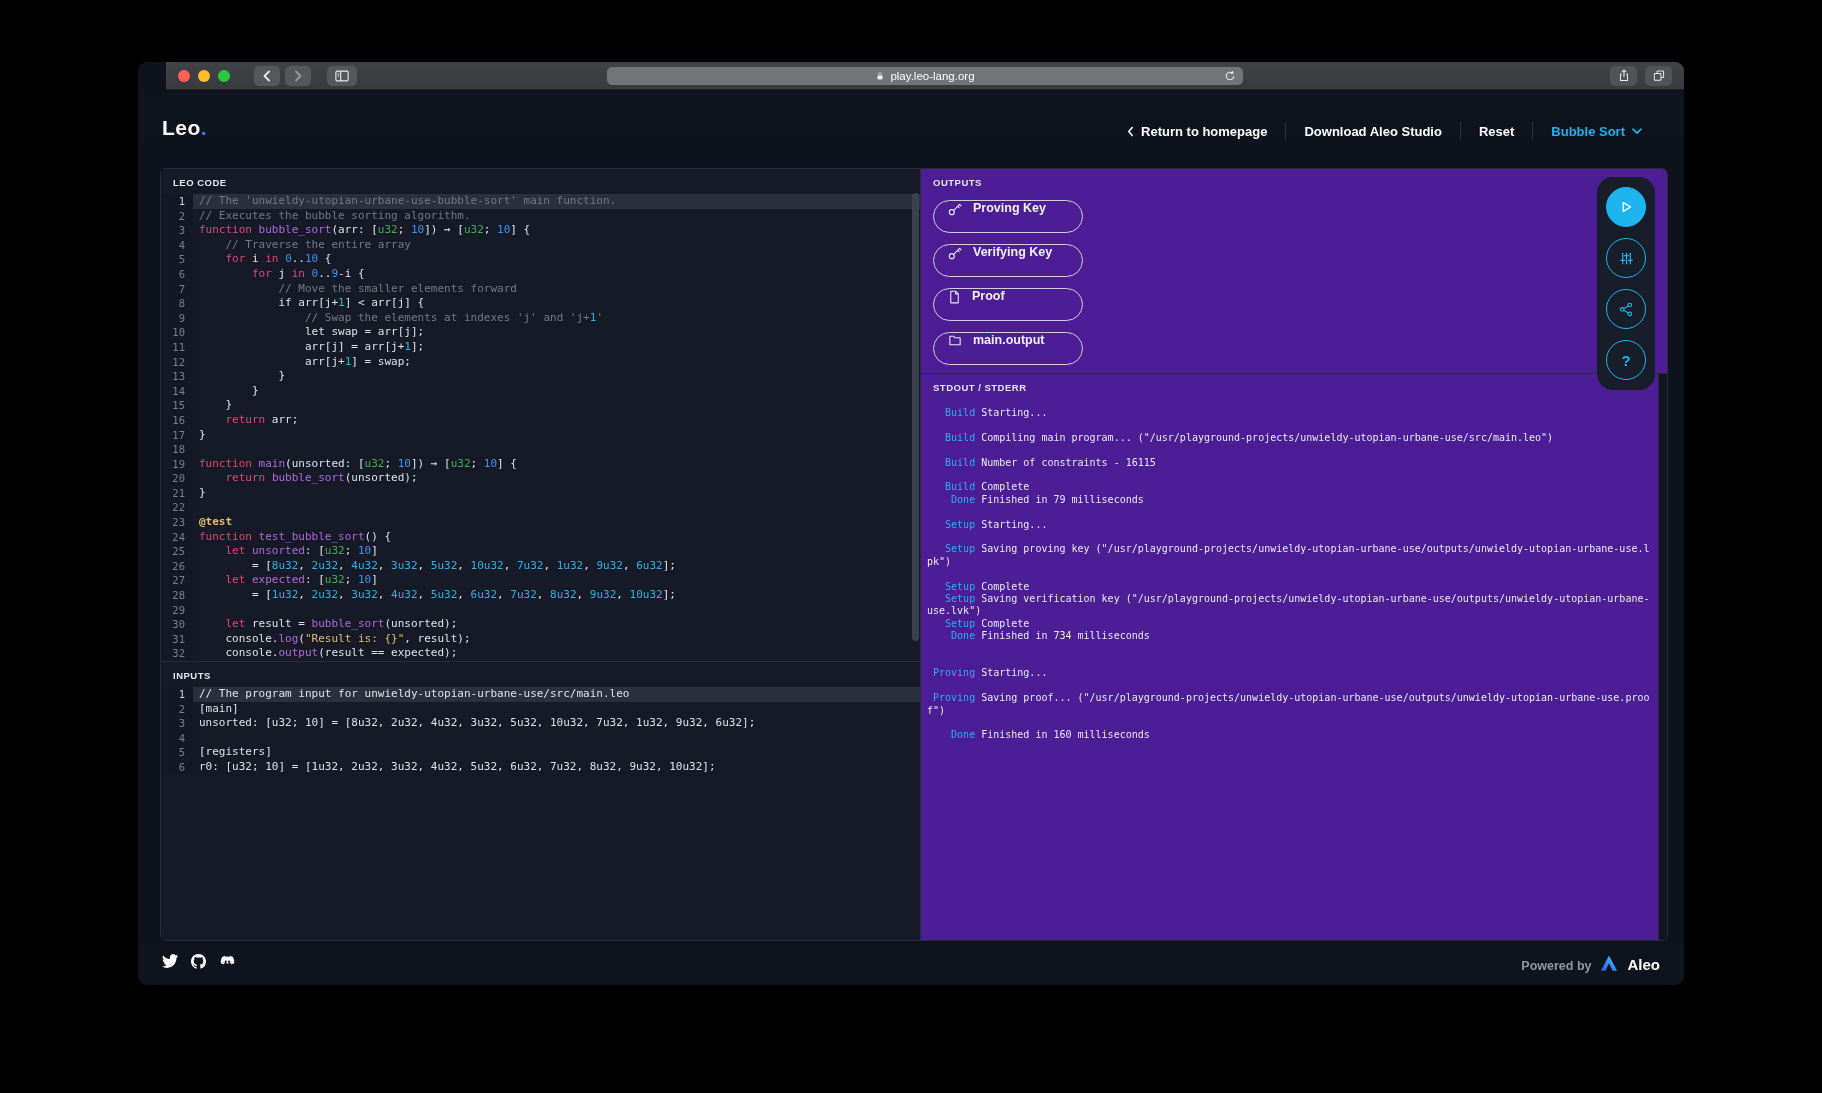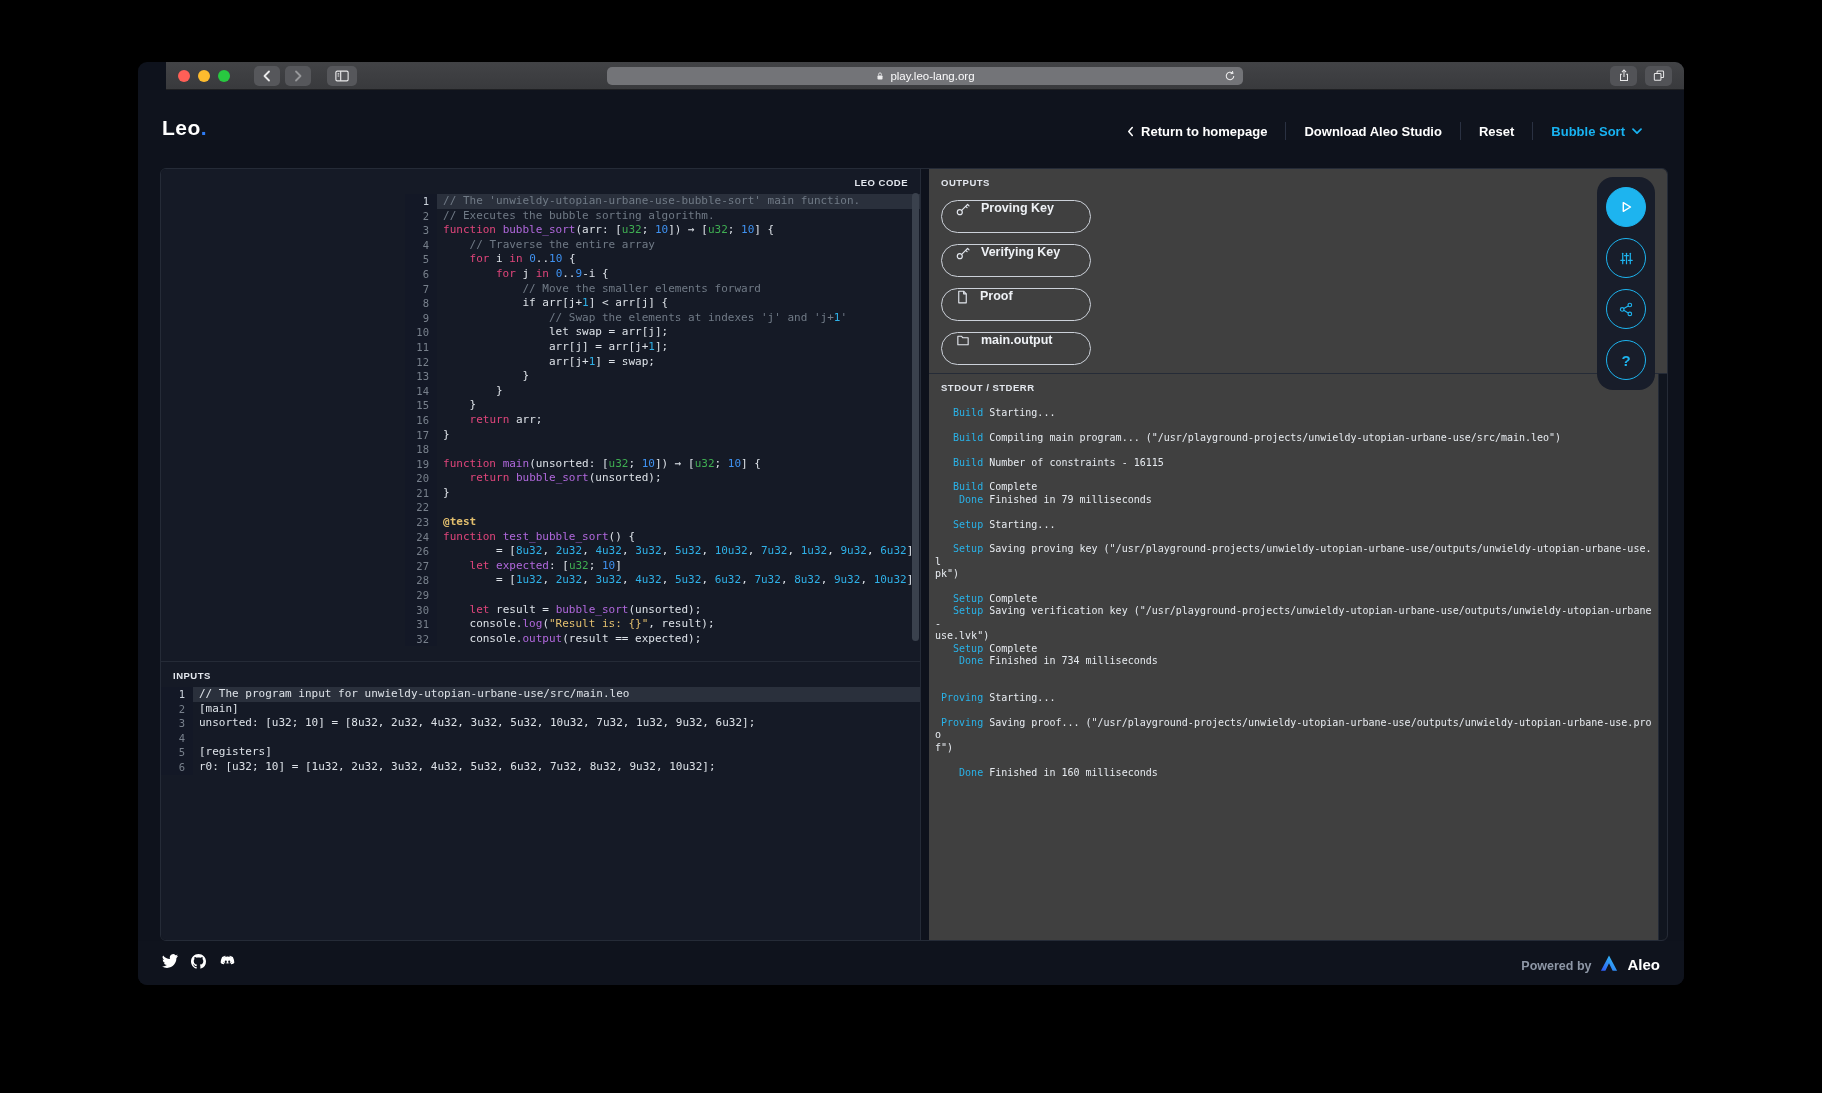--- a/index.html
+++ b/index.html
@@ -37,27 +37,27 @@
               font-weight:700; color:#fff; cursor:default; white-space:nowrap; }
   .nav-div { width:1px; height:18px; background:#2a3142; }
   .nav-item.accent { color:#18b3f2; }
 
   
   .main { position:absolute; left:22px; right:16px; top:106px; bottom:44px;
           border:1px solid #252b37; border-radius:6px; display:flex; overflow:hidden;
           background:#0e121c; }
   .col-left { width:760px; border-right:1px solid #252b37; display:flex;
               flex-direction:column; background:#151a26; }
-  .col-right { flex:1; display:flex; flex-direction:column; background:#404040; position:relative;margin-left:8px; }
+  .col-right { flex:1; display:flex; flex-direction:column; background:#4c1d95; position:relative; }
 
   .panel-header { padding:8px 12px 4px; font-size:9.5px; font-weight:700; letter-spacing:.5px;
                   color:#e3e7ee; }
 
   
-  .code-panel { height:492px; display:flex; flex-direction:column; position:relative;align-items:flex-end; }
+  .code-panel { height:492px; display:flex; flex-direction:column; position:relative; }
   .inputs-panel { border-top:1px solid #252b37; flex:1; display:flex; flex-direction:column; position:relative; }
   .editor { flex:1; overflow:hidden; font-family:"DejaVu Sans Mono", monospace;
             font-size:11px; margin-top:2px; }
   .cm-line { display:flex; height:14.6px; line-height:14.6px; }
   .ln { width:32px; flex:none; text-align:right; padding-right:8px; color:#78808c;
         font-size:10.5px; background:#131826; }
   .cm-line.active .ln { color:#ccd3dc; }
   .code { flex:1; white-space:pre; padding-left:6px; color:#dde2e8; }
   .cm-line.active .code { background:#2a303c; }
   .tk-pl{ color:#dde2e8; } .tk-cm{ color:#707a86;margin-top:37px; } .tk-kw{ color:#e0457b; }
@@ -284,20 +284,24 @@
               <span class="ln">22</span>
               <span class="code"></span>
             </div>
             <div class="cm-line">
               <span class="ln">23</span>
               <span class="code"><span class="tk-attr">@test</span></span>
             </div>
             <div class="cm-line">
               <span class="ln">24</span>
               <span class="code"><span class="tk-kw">function</span><span class="tk-pl"> </span><span class="tk-fn">test_bubble_sort</span><span class="tk-pl">() {</span></span>
+            </div>
+            <div class="cm-line">
+              <span class="ln">25</span>
+              <span class="code"><span class="tk-pl">    </span><span class="tk-kw">let</span><span class="tk-pl"> </span><span class="tk-fn">unsorted</span><span class="tk-pl">: [</span><span class="tk-ty">u32</span><span class="tk-pl">; </span><span class="tk-num">10</span><span class="tk-pl">]</span></span>
             </div>
             <div class="cm-line">
               <span class="ln">26</span>
               <span class="code"><span class="tk-pl">        = [</span><span class="tk-lit">8u32</span><span class="tk-pl">, </span><span class="tk-lit">2u32</span><span class="tk-pl">, </span><span class="tk-lit">4u32</span><span class="tk-pl">, </span><span class="tk-lit">3u32</span><span class="tk-pl">, </span><span class="tk-lit">5u32</span><span class="tk-pl">, </span><span class="tk-lit">10u32</span><span class="tk-pl">, </span><span class="tk-lit">7u32</span><span class="tk-pl">, </span><span class="tk-lit">1u32</span><span class="tk-pl">, </span><span class="tk-lit">9u32</span><span class="tk-pl">, </span><span class="tk-lit">6u32</span><span class="tk-pl">];</span></span>
             </div>
             <div class="cm-line">
               <span class="ln">27</span>
               <span class="code"><span class="tk-pl">    </span><span class="tk-kw">let</span><span class="tk-pl"> </span><span class="tk-fn">expected</span><span class="tk-pl">: [</span><span class="tk-ty">u32</span><span class="tk-pl">; </span><span class="tk-num">10</span><span class="tk-pl">]</span></span>
             </div>
             <div class="cm-line">

